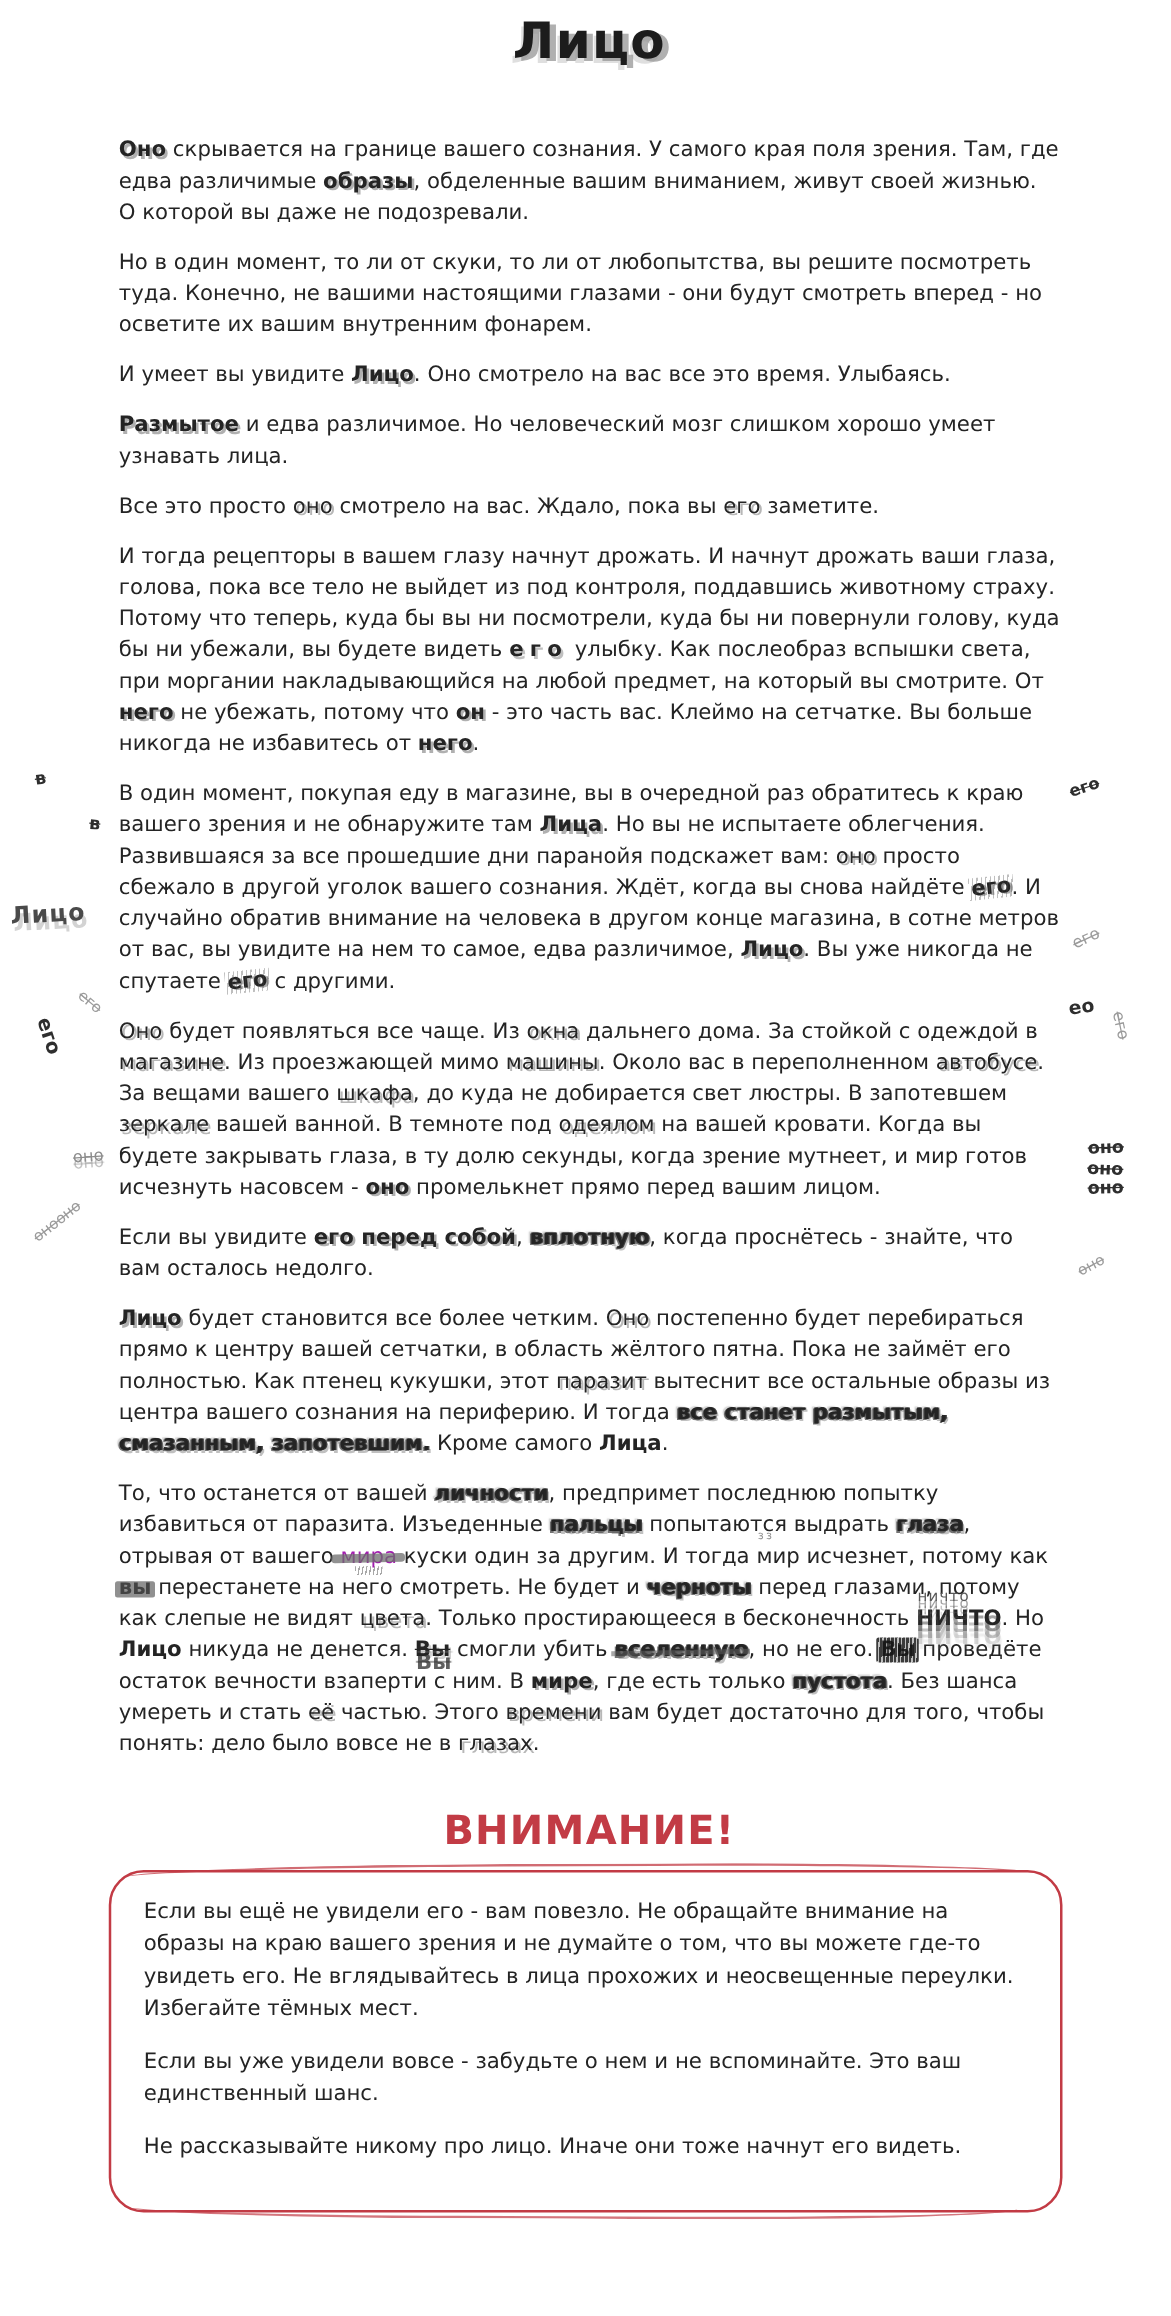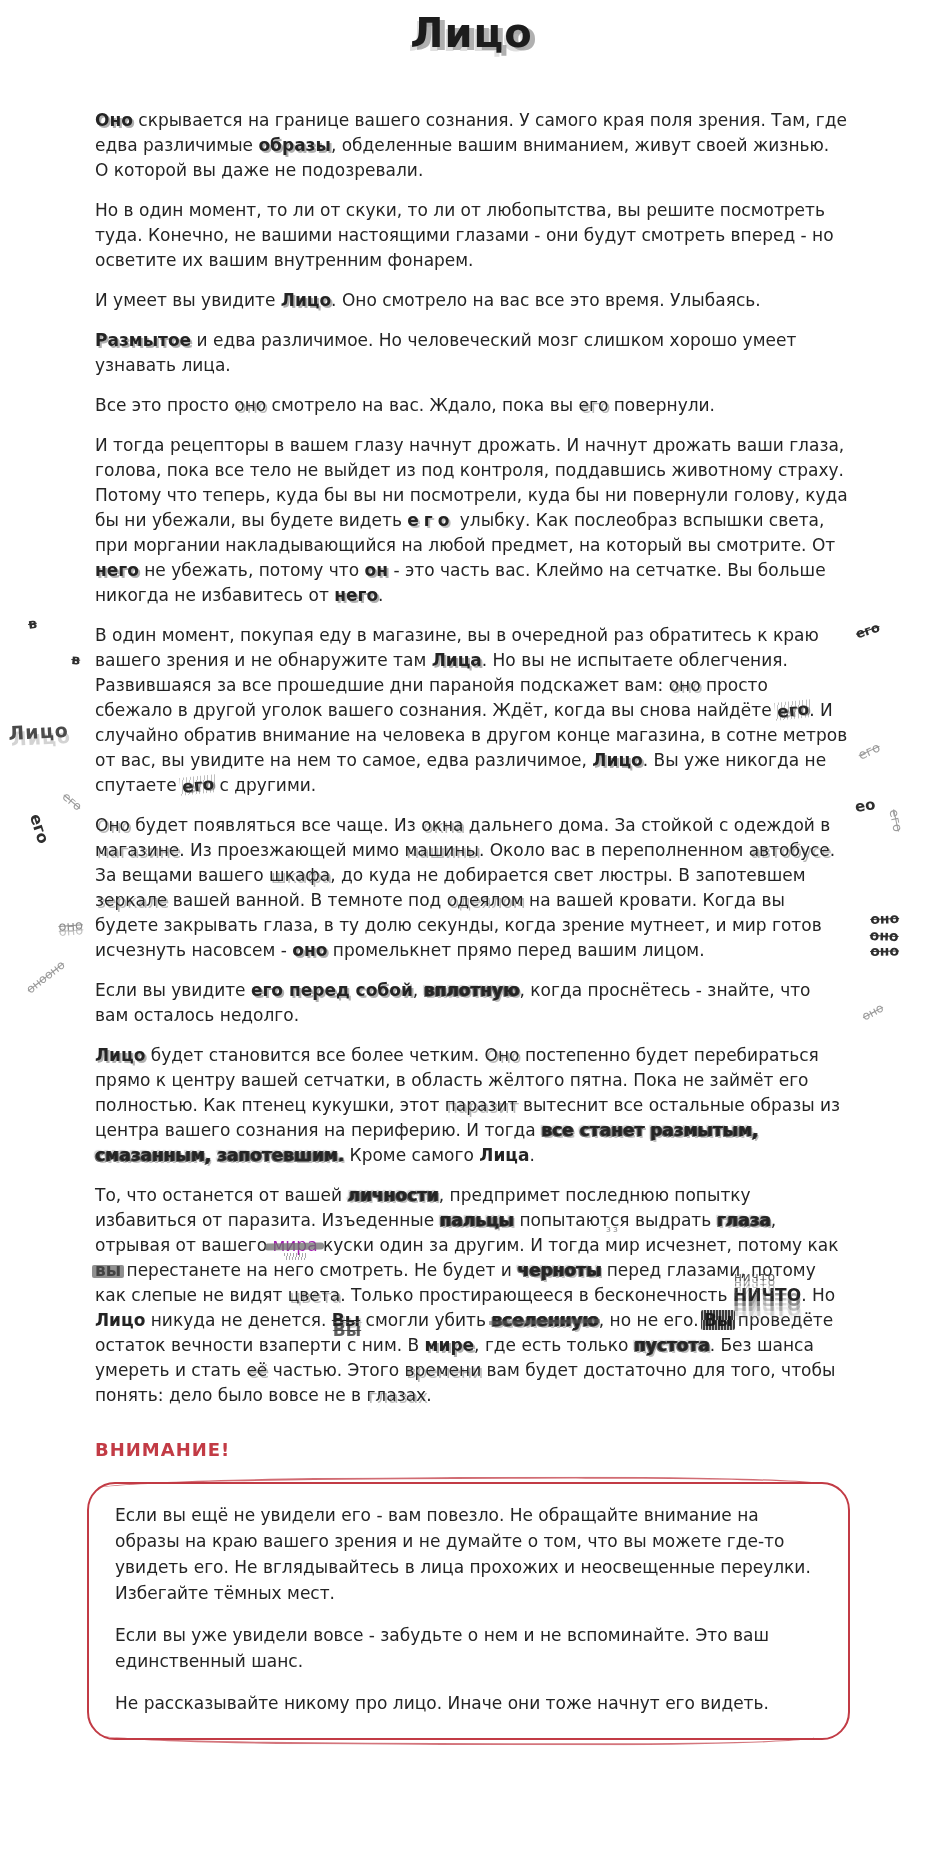--- a/index.html
+++ b/index.html
@@ -51,27 +51,27 @@
         text-shadow:1px 10px 0 rgba(55,55,55,.8),2px 2px 0 rgba(150,150,150,.45);}
   .shk {font-weight:700;display:inline-block;position:relative;
         text-shadow:0 5px 0 rgba(70,70,70,.5),0 10px 0 rgba(100,100,100,.38),
                     0 15px 0 rgba(125,125,125,.26),1px 19px 1px rgba(145,145,145,.16);}
   .mk  {display:inline-block;position:relative;}
   .echo{position:absolute;left:1px;top:-12px;font-style:normal;white-space:nowrap;
         font-size:12px;line-height:12px;color:#5a5a5a;letter-spacing:1px;font-weight:400;}
   .mk .echo{top:-10px;font-size:9px;color:#8f8f8f;letter-spacing:2px;text-align:right;}
   
   .warning-heading{
-    font-size:18px;line-height:32px;font-weight:700;letter-spacing:1px;
-    color:var(--red,#c23b45);margin:26px 0 16px;
+    text-align:center;font-size:32px;line-height:32px;font-weight:700;letter-spacing:1px;
+    color:var(--red,#c23b45);margin:40px 0 16px;
   }
   .warning-box{
     position:relative;box-sizing:border-box;width:763px;margin-left:-8px;
     border:2px solid var(--red,#c23b45);border-radius:28px;
-    padding:18px 26px 6px;font-size:17px;line-height:26px;
+    padding:18px 26px 22px;font-size:17px;line-height:26px;
   }
   .warning-box p{margin:0 0 16px;}
   .warning-box::before{content:"";position:absolute;left:8px;right:16px;top:-7px;height:18px;
     border-top:2px solid var(--red,#c23b45);opacity:.75;border-radius:50%/12px;transform:rotate(-.25deg);}
   .warning-box::after{content:"";position:absolute;left:10px;right:34px;bottom:-7px;height:16px;
     border-bottom:2px solid var(--red,#c23b45);opacity:.7;border-radius:50%/12px;transform:rotate(.2deg);}
   
   .note{position:absolute;white-space:nowrap;transform-origin:left top;line-height:1;}
   .note.faint{color:#9b9b9b;}
   .note.dark{color:#2e2e2e;font-weight:700;}
@@ -84,21 +84,21 @@
 <body style="--ink: #242424; --red: #c23b45; background: rgb(255, 255, 255);">
 
 <div class="page">
   <div class="content">
     <h1 class="doc-title">Лицо</h1>
     <div class="article">
         <p><span class="bg">Оно</span><span> скрывается на границе вашего сознания. У самого края поля зрения. Там, где едва различимые </span><span class="bg">образы</span><span>, обделенные вашим вниманием, живут своей жизнью. О которой вы даже не подозревали.</span></p>
         <p><span>Но в один момент, то ли от скуки, то ли от любопытства, вы решите посмотреть туда. Конечно, не вашими настоящими глазами - они будут смотреть вперед - но осветите их вашим внутренним фонарем.</span></p>
         <p><span>И умеет вы увидите </span><span class="bg">Лицо</span><span>. Оно смотрело на вас все это время. Улыбаясь.</span></p>
         <p><span class="bg">Размытое</span><span> и едва различимое. Но человеческий мозг слишком хорошо умеет узнавать лица.</span></p>
-        <p><span>Все это просто </span><span class="g">оно</span><span> смотрело на вас. Ждало, пока вы </span><span class="g">его</span><span> повернули.</span></p>
+        <p><span>Все это просто </span><span class="g">оно</span><span> смотрело на вас. Ждало, пока вы </span><span class="g">его</span><span> заметите.</span></p>
         <p><span>И тогда рецепторы в вашем глазу начнут дрожать. И начнут дрожать ваши глаза, голова, пока все тело не выйдет из под контроля, поддавшись животному страху. Потому что теперь, куда бы вы ни посмотрели, куда бы ни повернули голову, куда бы ни убежали, вы будете видеть </span><span class="sp">его</span><span> улыбку. Как послеобраз вспышки света, при моргании накладывающийся на любой предмет, на который вы смотрите. От </span><span class="bg">него</span><span> не убежать, потому что </span><span class="bg">он</span><span> - это часть вас. Клеймо на сетчатке. Вы больше никогда не избавитесь от </span><span class="bg">него</span><span>.</span></p>
         <p><span>В один момент, покупая еду в магазине, вы в очередной раз обратитесь к краю вашего зрения и не обнаружите там </span><span class="bg">Лица</span><span>. Но вы не испытаете облегчения. Развившаяся за все прошедшие дни паранойя подскажет вам: </span><span class="g">оно</span><span> просто сбежало в другой уголок вашего сознания. Ждёт, когда вы снова найдёте </span><span class="sc">его</span><span>. И случайно обратив внимание на человека в другом конце магазина, в сотне метров от вас, вы увидите на нем то самое, едва различимое, </span><span class="bg">Лицо</span><span>. Вы уже никогда не спутаете </span><span class="sc">его</span><span> с другими.</span></p>
         <p><span class="g">Оно</span><span> будет появляться все чаще. Из </span><span class="g">окна</span><span> дальнего дома. За стойкой с одеждой в </span><span class="g">магазине</span><span>. Из проезжающей мимо </span><span class="g">машины</span><span>. Около вас в переполненном </span><span class="g">автобусе</span><span>. За вещами вашего </span><span class="g">шкафа</span><span>, до куда не добирается свет люстры. В запотевшем </span><span class="g">зеркале</span><span> вашей ванной. В темноте под </span><span class="g">одеялом</span><span> на вашей кровати. Когда вы будете закрывать глаза, в ту долю секунды, когда зрение мутнеет, и мир готов исчезнуть насовсем - </span><span class="bg">оно</span><span> промелькнет прямо перед вашим лицом.</span></p>
         <p><span>Если вы увидите </span><span class="bg">его перед собой</span><span>, </span><span class="sm">вплотную</span><span>, когда проснётесь - знайте, что вам осталось недолго.</span></p>
         <p><span class="bg">Лицо</span><span> будет становится все более четким. </span><span class="g">Оно</span><span> постепенно будет перебираться прямо к центру вашей сетчатки, в область жёлтого пятна. Пока не займёт его полностью. Как птенец кукушки, этот </span><span class="g">паразит</span><span> вытеснит все остальные образы из центра вашего сознания на периферию. И тогда </span><span class="sm">все станет размытым, смазанным, запотевшим.</span><span> Кроме самого </span><span class="b">Лица</span><span>.</span></p>
         <p><span>То, что останется от вашей </span><span class="sm">личности</span><span>, предпримет последнюю попытку избавиться от паразита. Изъеденные </span><span class="sm">пальцы</span><span> попытаются выдрать </span><span class="sm">глаза</span><span>, отрывая от вашего </span><span class="st">мира</span><span> куски один за другим. И тогда </span><span class="mk">мир<i class="echo">зз</i></span><span> исчезнет, потому как </span><span class="ht">вы</span><span> перестанете на него смотреть. Не будет и </span><span class="sm">черноты</span><span> перед глазами, потому как слепые не видят </span><span class="g">цвета</span><span>. Только простирающееся в бесконечность </span><span class="shk">НИЧТО<i class="echo">ничто</i></span><span>. Но </span><span class="b">Лицо</span><span> никуда не денется. </span><span class="dbl">Вы</span><span> смогли убить </span><span class="smst">вселенную</span><span>, но не его. </span><span class="blot">Вы</span><span> проведёте остаток вечности взаперти с ним. В </span><span class="bg">мире</span><span>, где есть только </span><span class="sm">пустота</span><span>. Без шанса умереть и стать </span><span class="g">её</span><span> частью. Этого </span><span class="g">времени</span><span> вам будет достаточно для того, чтобы понять: дело было вовсе не в </span><span class="g">глазах</span><span>.</span></p>
       </div>
     <div class="warning-heading">ВНИМАНИЕ!</div>
     <div class="warning-box">
         <p>Если вы ещё не увидели его - вам повезло. Не обращайте внимание на образы на краю вашего зрения и не думайте о том, что вы можете где-то увидеть его. Не вглядывайтесь в лица прохожих и неосвещенные переулки. Избегайте тёмных мест.</p>

